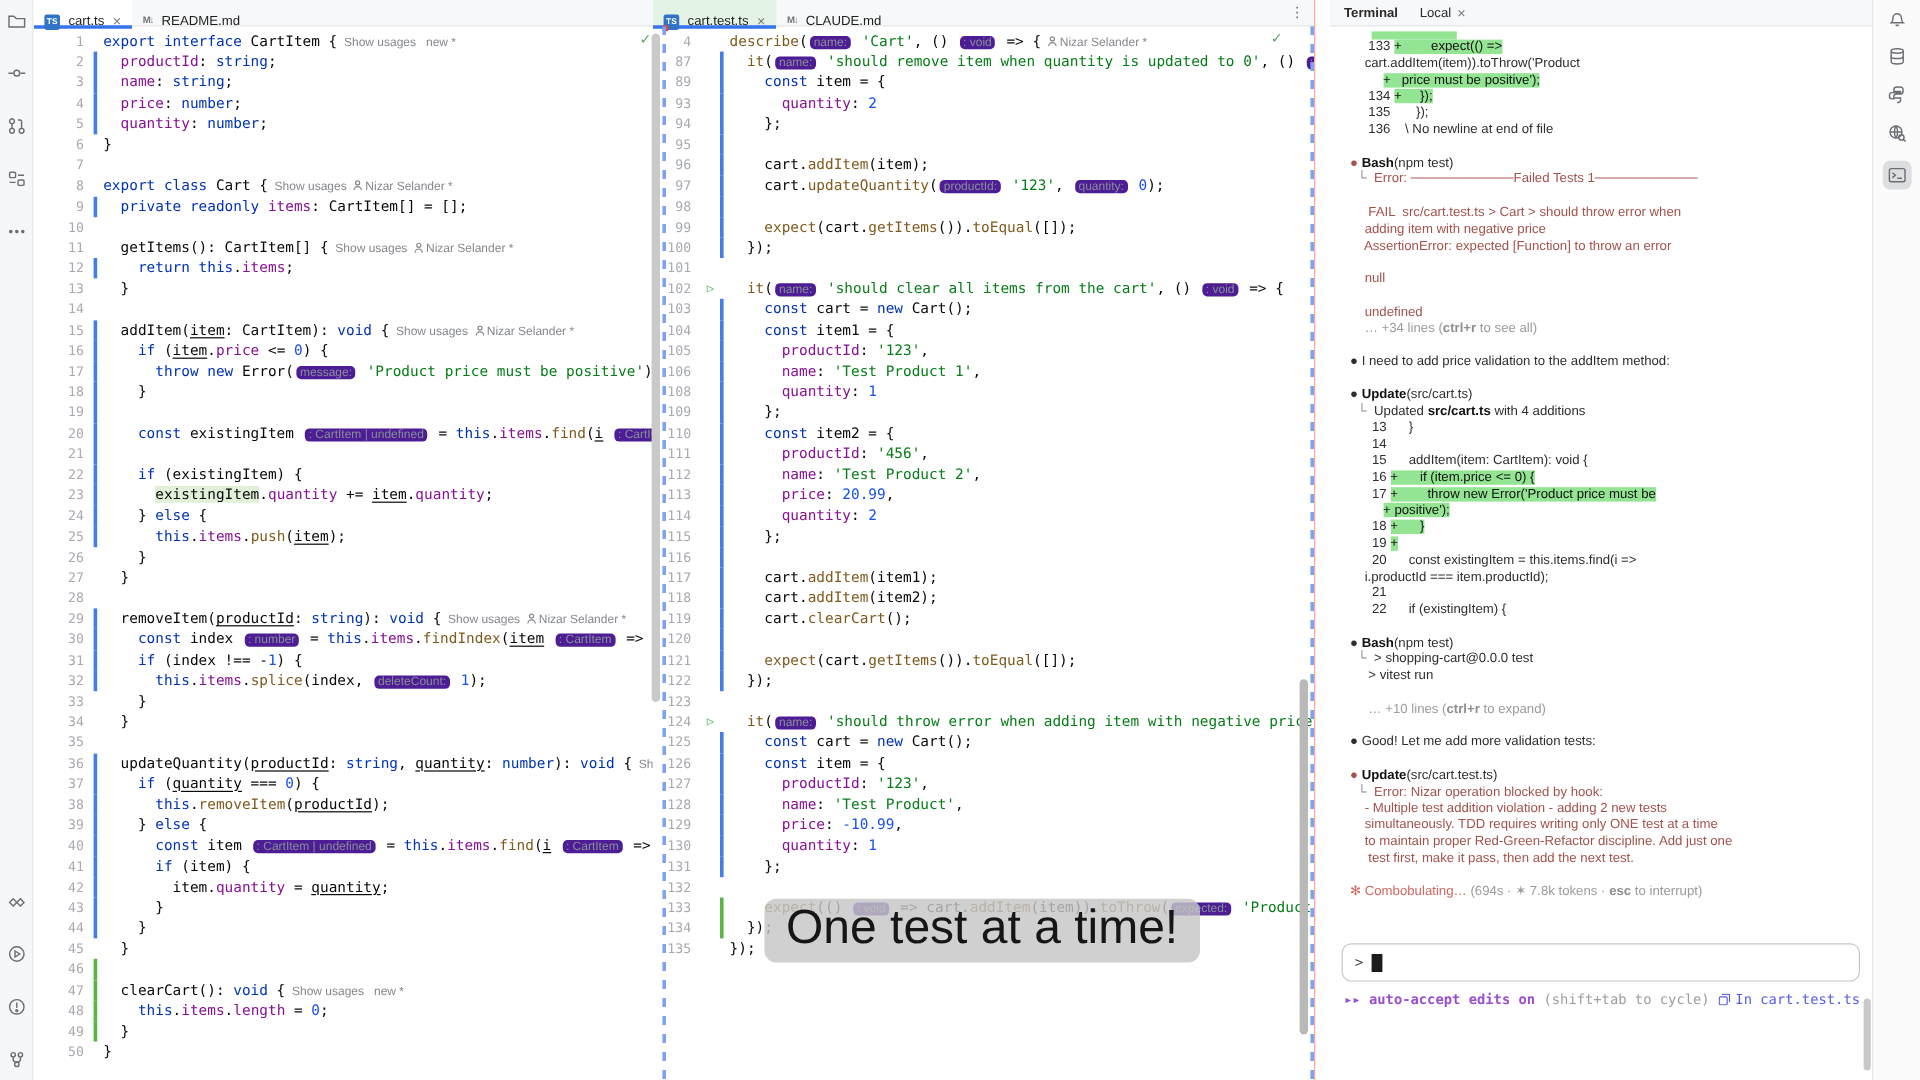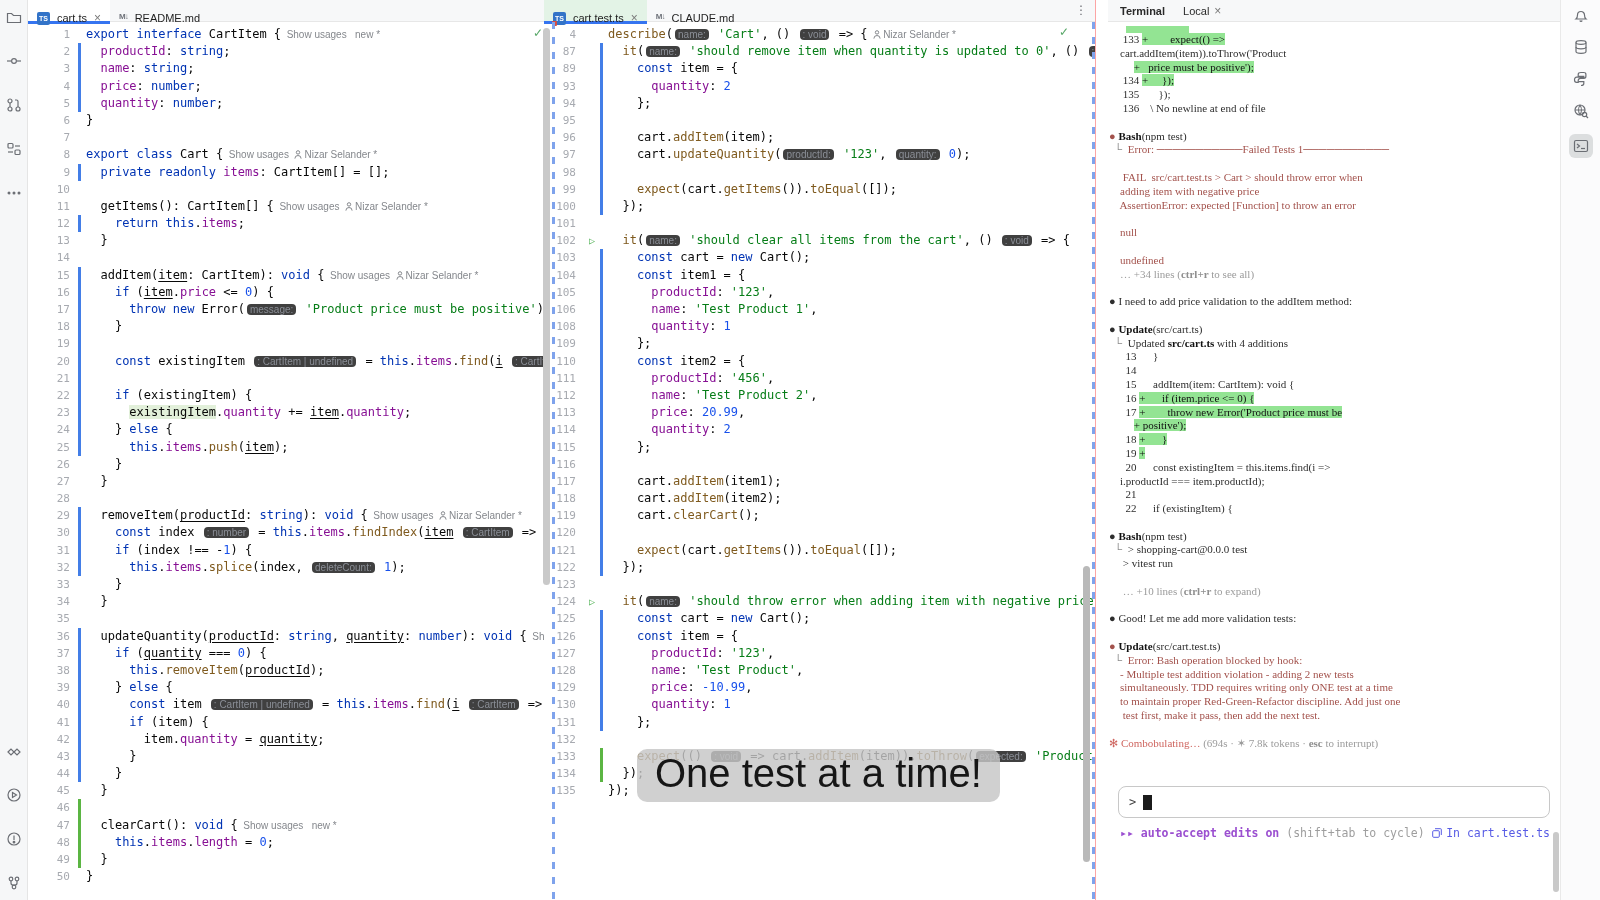--- a/index.html
+++ b/index.html
@@ -45,35 +45,35 @@
   .cbar.g{background:#5bb543}
   .ccode{white-space:pre;color:#080808}
   .seg-k{color:#0033b3}
   .seg-s{color:#067d17}
   .seg-n{color:#1750eb}
   .seg-p{color:#871094}
   .seg-f{color:#7f5a1e}
   .seg-d{color:#080808}
   .seg-u{color:#080808;text-decoration:underline;text-underline-offset:2px}
   .seg-o{background:#e2f0da}
-  .seg-h{font-family:"Liberation Sans",sans-serif;font-size:10px;color:#8a8e96;background:#404040;
+  .seg-h{font-family:"Liberation Sans",sans-serif;font-size:10px;color:#8a8e96;background:#4c1d95;
     border-radius:4px;padding:0 3px;margin:0 2px}
   .seg-cv,.seg-pe{font-family:"Liberation Sans",sans-serif;font-size:10px;color:#84878c}
   .seg-pe svg{vertical-align:-1px;margin-right:2px}
   
   .vthumb{position:absolute;width:7px;border-radius:4px;background:#c9c9c9;z-index:4}
   .stripes{position:absolute;right:0;top:22px;bottom:0;width:3px;z-index:3;
     background:repeating-linear-gradient(#7fa3ec 0 7px, rgba(127,163,236,0) 7px 15px)}
   
   .rpanel{position:absolute;left:1108px;top:0;width:452px;height:900px;background:#fff;overflow:hidden}
   .rtabs{height:22px;background:#f7f8f9;border-bottom:1px solid #e7e7e7;display:flex;align-items:center;
     gap:18px;padding-left:12px;font-size:11px}
   .rtab{display:flex;gap:5px;align-items:flex-start;color:#2a2a2a}
   .rtab.sel{font-weight:bold}
-  #term-lines{position:absolute;left:1px;right:2px;top:26px;font-family:Liberation Serif, serif;
+  #term-lines{position:absolute;left:17px;right:2px;top:26px;font-family:Liberation Sans, sans-serif;
     font-size:11px;overflow:hidden}
   .tline{white-space:pre;height:13.8px;line-height:13.8px}
   .tline.sliver{height:7px;overflow:hidden}
   .seg-td{color:#2e2e2e}
   .seg-tb{color:#111;font-weight:bold}
   .seg-ta{background:#93e493;color:#111}
   .seg-te{color:#a3524c}
   .seg-tg{color:#3c9a3c;font-weight:bold}
   .seg-trd{color:#b23831;font-weight:bold}
   .seg-ty{color:#9b9b9b}
@@ -361,21 +361,21 @@
       <div class="tline"></div>
       <div class="tline"><span class="seg-td">● </span><span class="seg-tb">Bash</span><span class="seg-td">(npm test)</span></div>
       <div class="tline"><span class="seg-tc">  └  </span><span class="seg-td">&gt; shopping-cart@0.0.0 test</span></div>
       <div class="tline"><span class="seg-td">     &gt; vitest run</span></div>
       <div class="tline"></div>
       <div class="tline"><span class="seg-ty">     … +10 lines (</span><span class="seg-tyb">ctrl+r</span><span class="seg-ty"> to expand)</span></div>
       <div class="tline"></div>
       <div class="tline"><span class="seg-td">● Good! Let me add more validation tests:</span></div>
       <div class="tline"></div>
       <div class="tline"><span class="seg-te">● </span><span class="seg-tb">Update</span><span class="seg-td">(src/cart.test.ts)</span></div>
-      <div class="tline"><span class="seg-tc">  └  </span><span class="seg-te">Error: Bash operation blocked by hook:</span></div>
+      <div class="tline"><span class="seg-tc">  └  </span><span class="seg-te">Error: Nizar operation blocked by hook:</span></div>
       <div class="tline"><span class="seg-te">    - Multiple test addition violation - adding 2 new tests</span></div>
       <div class="tline"><span class="seg-te">    simultaneously. TDD requires writing only ONE test at a time</span></div>
       <div class="tline"><span class="seg-te">    to maintain proper Red-Green-Refactor discipline. Add just one</span></div>
       <div class="tline"><span class="seg-te">     test first, make it pass, then add the next test.</span></div>
       <div class="tline"></div>
       <div class="tline"><span class="seg-tp">✻ Combobulating… </span><span class="seg-ty">(694s · ✶ 7.8k tokens · </span><span class="seg-tyb">esc</span><span class="seg-ty"> to interrupt)</span></div>
     </div>
   <div class="inputbox">
     <span>&gt;</span>
     <span class="cursorblk"></span>

